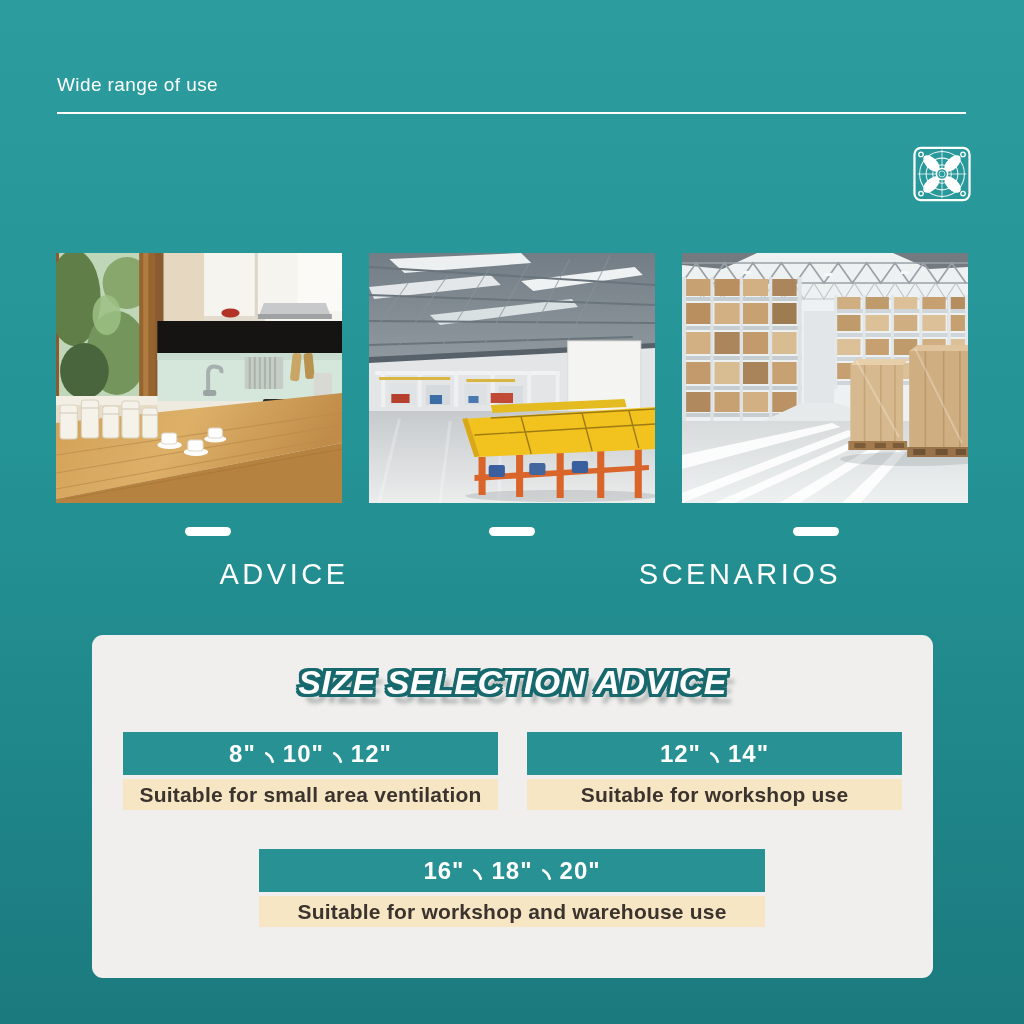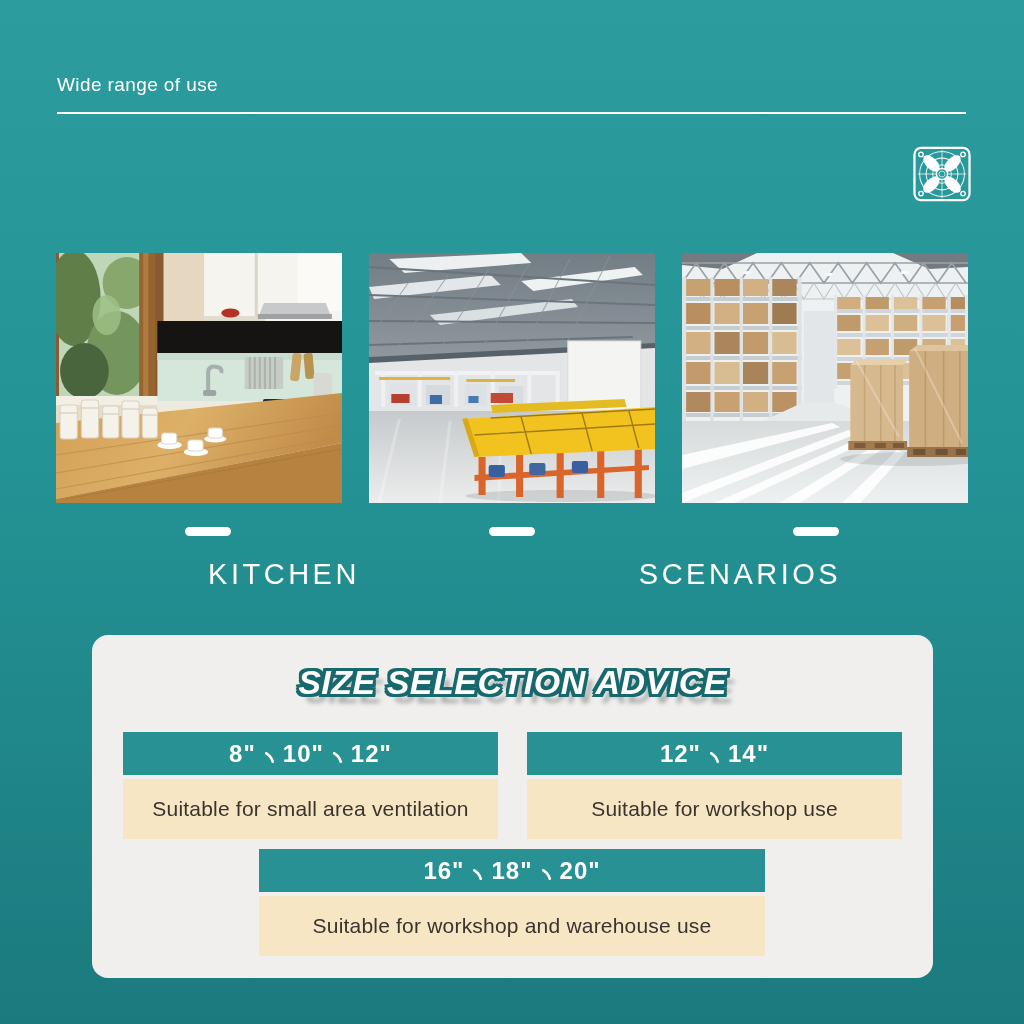--- a/index.html
+++ b/index.html
@@ -25,21 +25,21 @@
 
   
   .pillrow{ position:absolute; left:56px; top:527px; width:912px; display:flex; }
   .pillrow .cell{ flex:1; display:flex; justify-content:center; }
   .pill{ width:46px; height:9px; border-radius:5px; background:#fff; }
   .labelrow{ position:absolute; left:56px; top:558px; width:912px; display:flex; }
   .labelrow .cell{ flex:1; text-align:center; font-size:29px; color:#fff; letter-spacing:3.5px; font-weight:400; }
 
   
   .card{ position:absolute; left:92px; top:635px; width:841px; height:343px;
-         background:var(--card,#F0EFED); border-radius:16px; }
+         background:var(--card,#F0EFED); border-radius:11px; }
   .advice-heading{
     margin-top:28px; text-align:center;
     font-size:34px; font-style:italic; font-weight:bold; letter-spacing:.5px; word-spacing:1px;
     color:#fff;
     text-shadow:
       -2px -2px 0 var(--heading_outline,#17696D),  2px -2px 0 var(--heading_outline,#17696D),
       -2px  2px 0 var(--heading_outline,#17696D),  2px  2px 0 var(--heading_outline,#17696D),
       -3px  0   0 var(--heading_outline,#17696D),  3px  0   0 var(--heading_outline,#17696D),
        0   -3px 0 var(--heading_outline,#17696D),  0    3px 0 var(--heading_outline,#17696D),
        3px  3px 0 var(--heading_outline,#17696D), -3px  3px 0 var(--heading_outline,#17696D),
@@ -49,23 +49,23 @@
   .advice-row{ position:absolute; left:31px; top:97px; width:779px; display:flex; gap:29px; }
   .advice-block{ width:375px; }
   .advice-wide{ position:absolute; left:167px; top:214px; width:506px; }
   .sizes-bar{
     height:43px; background:var(--bar_teal,#279193); color:#fff;
     display:flex; align-items:center; justify-content:center;
     font-size:24px; font-weight:bold; letter-spacing:1px;
   }
   .cjk-comma{ display:inline-block; margin:8px 8px 0 8px; }
   .use-bar{
-    margin-top:4px; height:60px; background:var(--bar_cream,#F7E6C4);
+    margin-top:4px; height:31px; background:var(--bar_cream,#F7E6C4);
     display:flex; align-items:center; justify-content:center;
-    font-size:21px; color:var(--text_dark,#3A332E); letter-spacing:.2px; font-weight:400;
+    font-size:21px; color:var(--text_dark,#3A332E); letter-spacing:.2px; font-weight:700;
   }
 </style>
 </head>
 <body>
 
 <div class="poster">
 
   <div class="eyebrow">Wide range of use</div>
   <div class="rule"></div>
 
@@ -399,21 +399,21 @@
       </div>
     <div class="cell">
         <span class="pill"></span>
       </div>
     <div class="cell">
         <span class="pill"></span>
       </div>
   </div>
 
   <div class="labelrow">
-    <div class="cell">KITCHEN</div>
+    <div class="cell">ADVICE</div>
     <div class="cell">SCENARIOS</div>
   </div>
 
   <div class="card">
     <div class="advice-heading">SIZE SELECTION ADVICE</div>
 
     <div class="advice-row">
       <div class="advice-block">
         <div class="sizes-bar">
           <span>8"</span>

